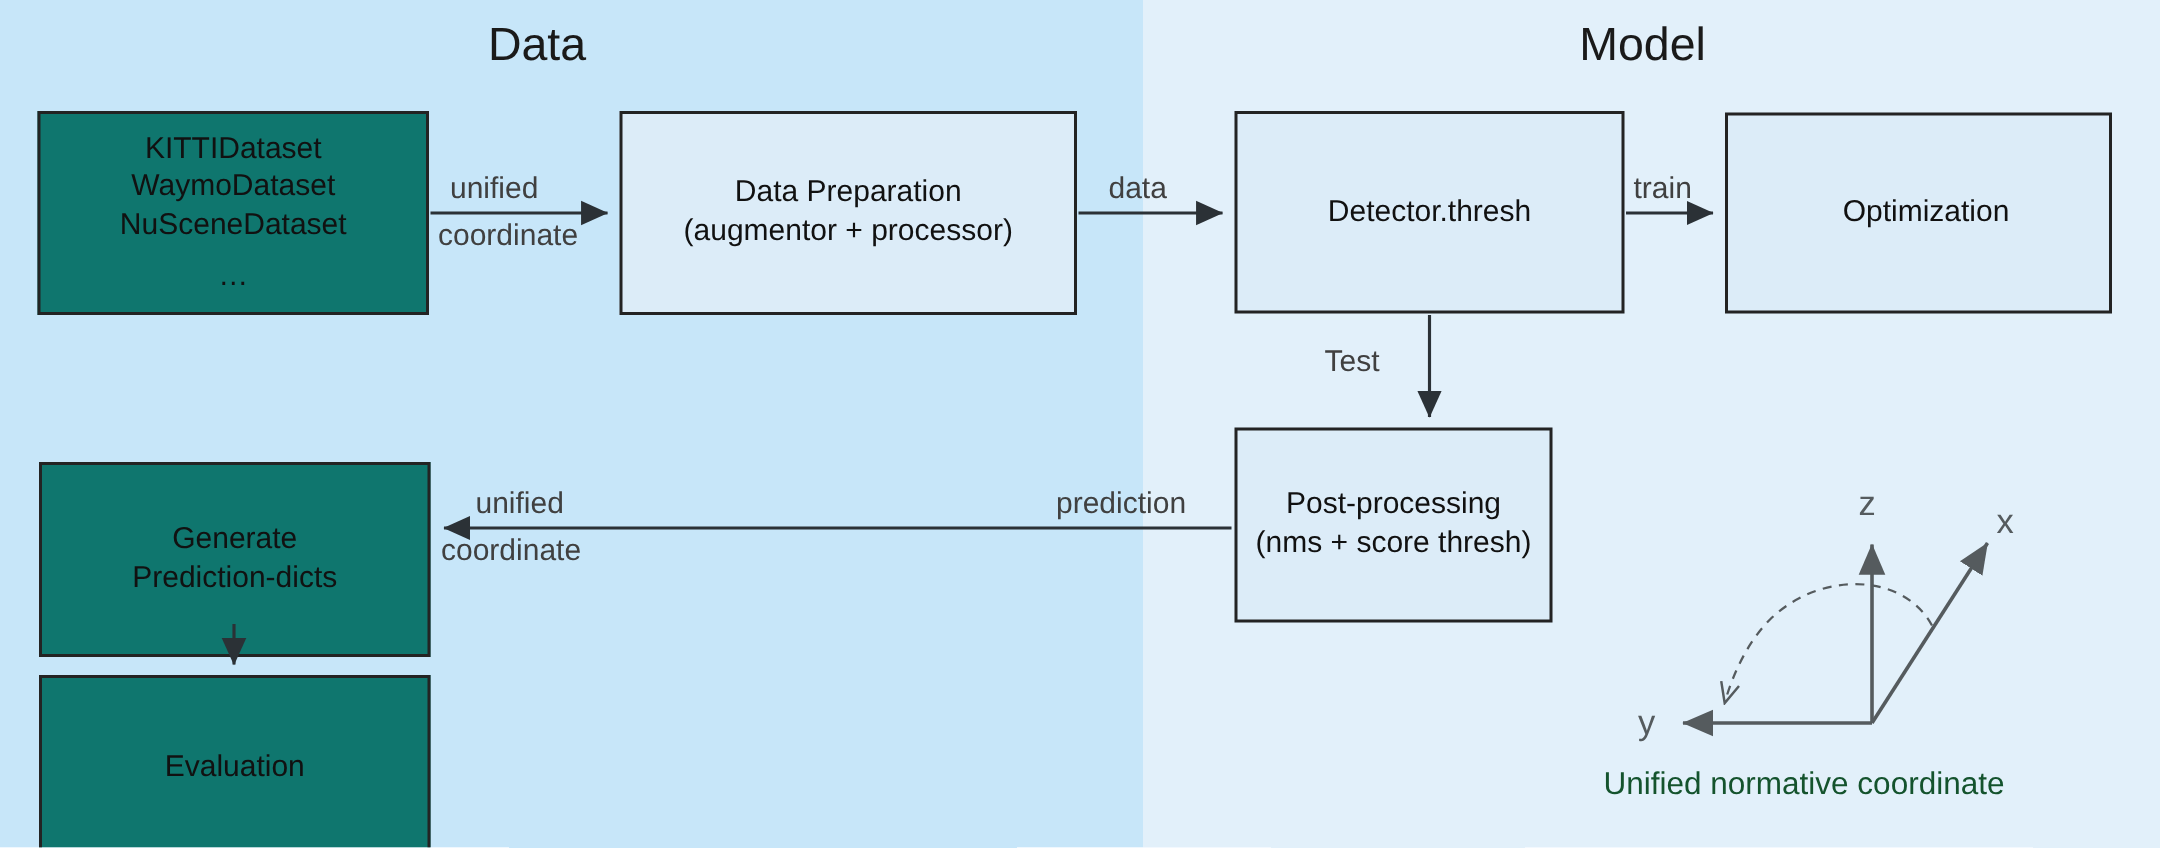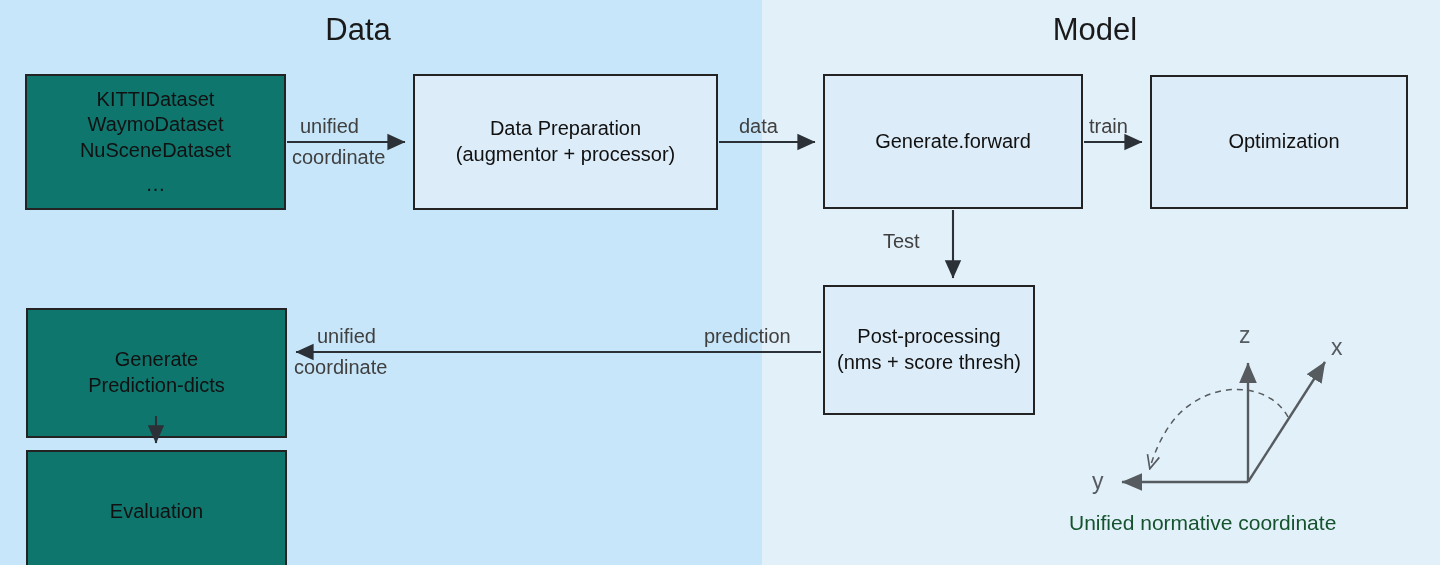--- a/index.html
+++ b/index.html
@@ -120,21 +120,21 @@
 
   <div class="node blue" id="node-data-prep">
     <div class="lines">
       <div>Data Preparation</div>
       <div>(augmentor + processor)</div>
     </div>
   </div>
 
   <div class="node blue" id="node-detector">
     <div class="lines">
-      <div>Generate.forward</div>
+      <div>Detector.thresh</div>
     </div>
   </div>
 
   <div class="node blue" id="node-optimization">
     <div class="lines">
       <div>Optimization</div>
     </div>
   </div>
 
   <div class="node blue" id="node-postprocess">

